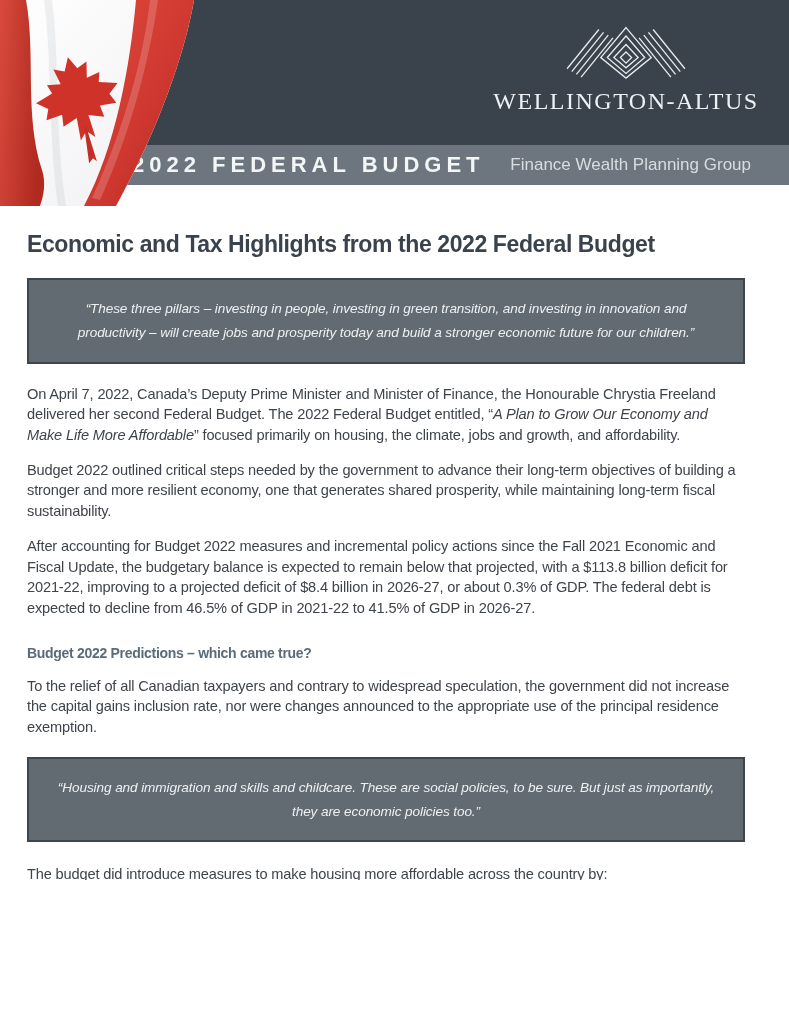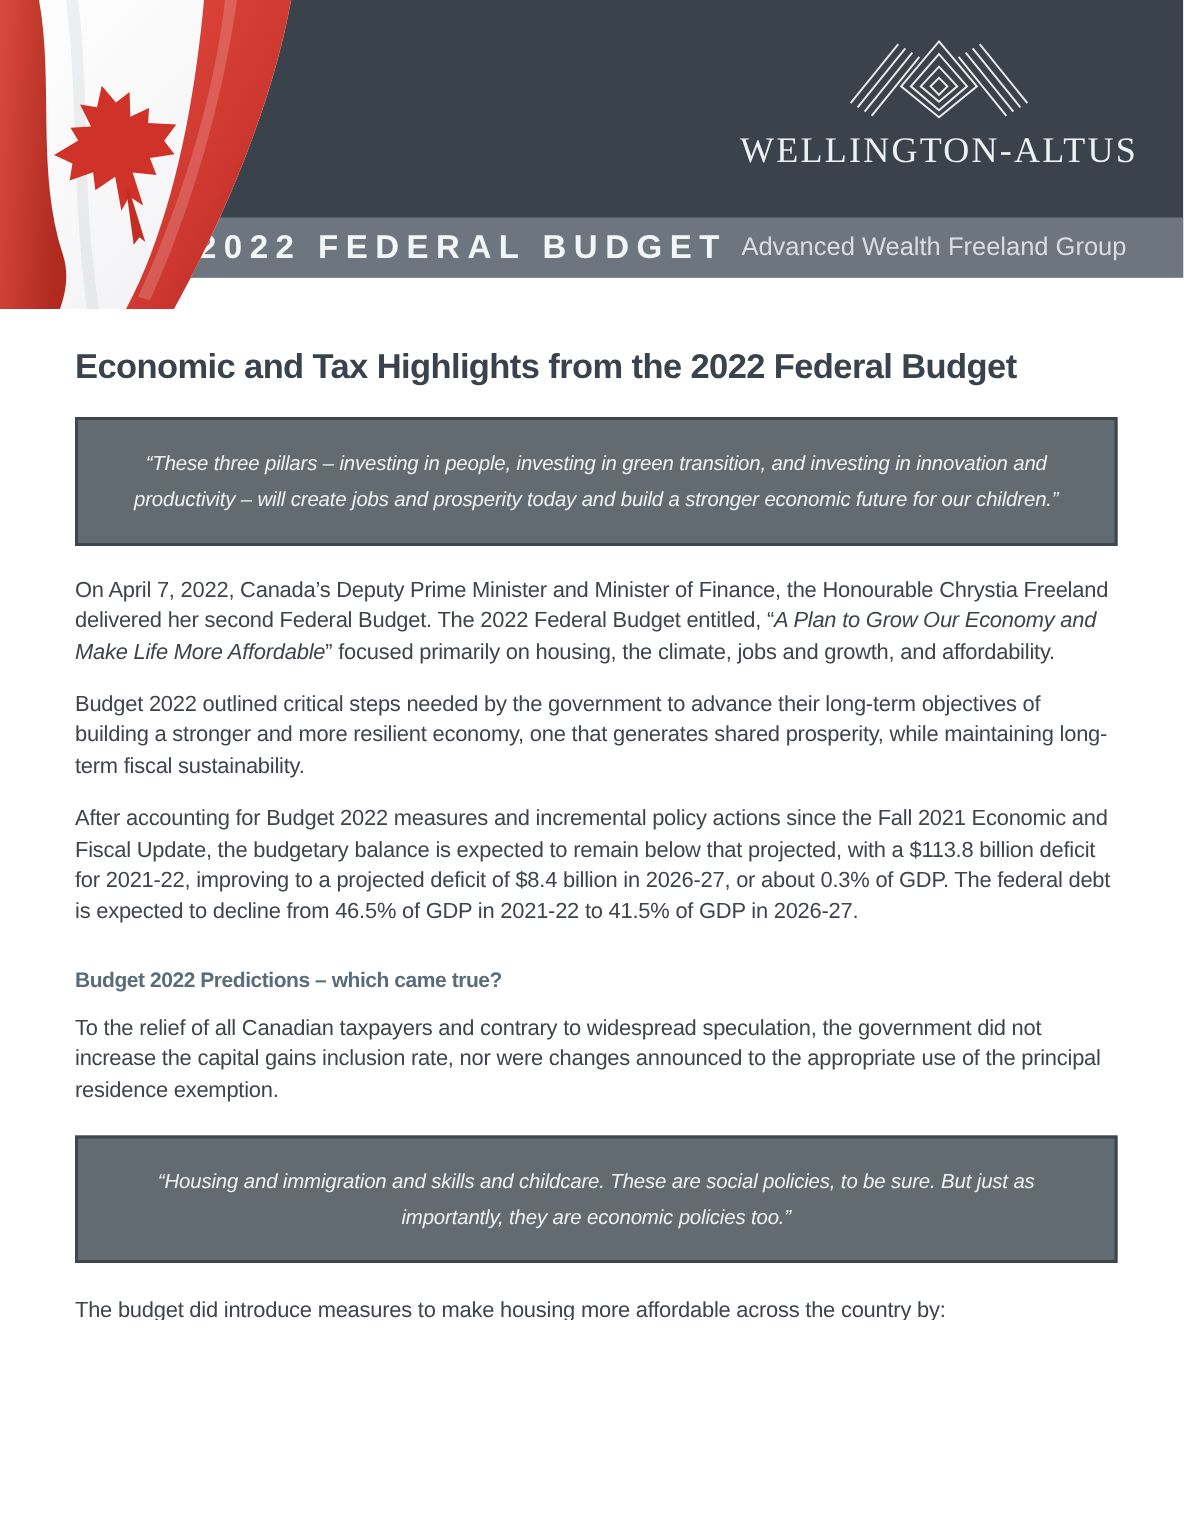--- a/index.html
+++ b/index.html
@@ -60,21 +60,21 @@
   .strip-subtitle{
     margin-left:auto;
     margin-right:38px;
     color:#d8dde1;
     font-size:17px;
     white-space:nowrap;
   }
   
   .content{
     position:relative;
-    padding:46px 44px 0 50px;
+    padding:46px 44px 0 27px;
     z-index:0;
   }
   h1{
     margin:0 0 20px 0;
     font-size:23px;
     letter-spacing:-0.4px;
     color:#39424d;
     white-space:nowrap;
   }
   .quote{
@@ -185,21 +185,21 @@
           <path d="M65,15 L85,38 L65,55 L45,38 Z"></path>
           <path d="M65,24 L78,38 L65,49 L52,38 Z"></path>
           <path d="M65,32 L71,38 L65,44 L59,38 Z"></path>
         </g>
       </svg>
       <div class="logo-text">WELLINGTON-ALTUS</div>
     </div>
 
     <div class="strip">
       <span class="strip-title">2022 FEDERAL BUDGET</span>
-      <span class="strip-subtitle">Advanced Wealth Freeland Group</span>
+      <span class="strip-subtitle">Finance Wealth Planning Group</span>
     </div>
   </header>
 
   <main class="content">
 
     <h1>Economic and Tax Highlights from the 2022 Federal Budget</h1>
 
     <div class="quote">
       <p>“These three pillars – investing in people, investing in green transition, and investing in innovation and productivity – will create jobs and prosperity today and build a stronger economic future for our children.”</p>
     </div>

